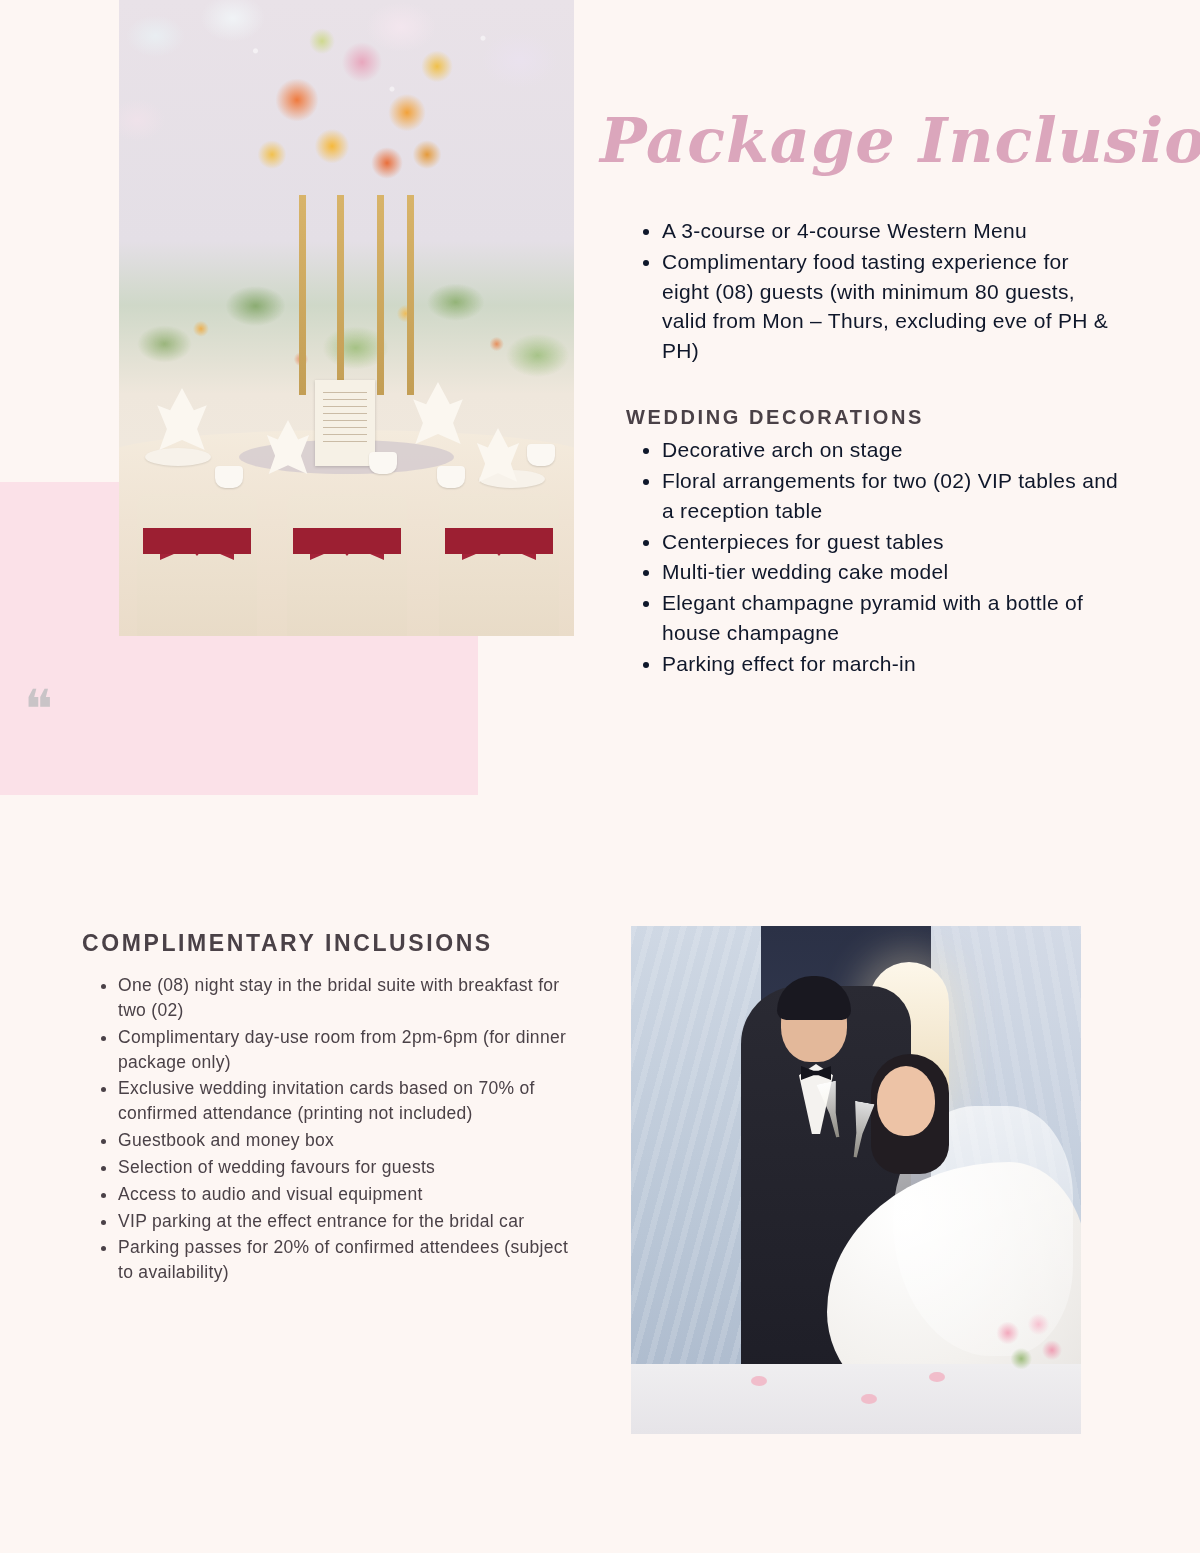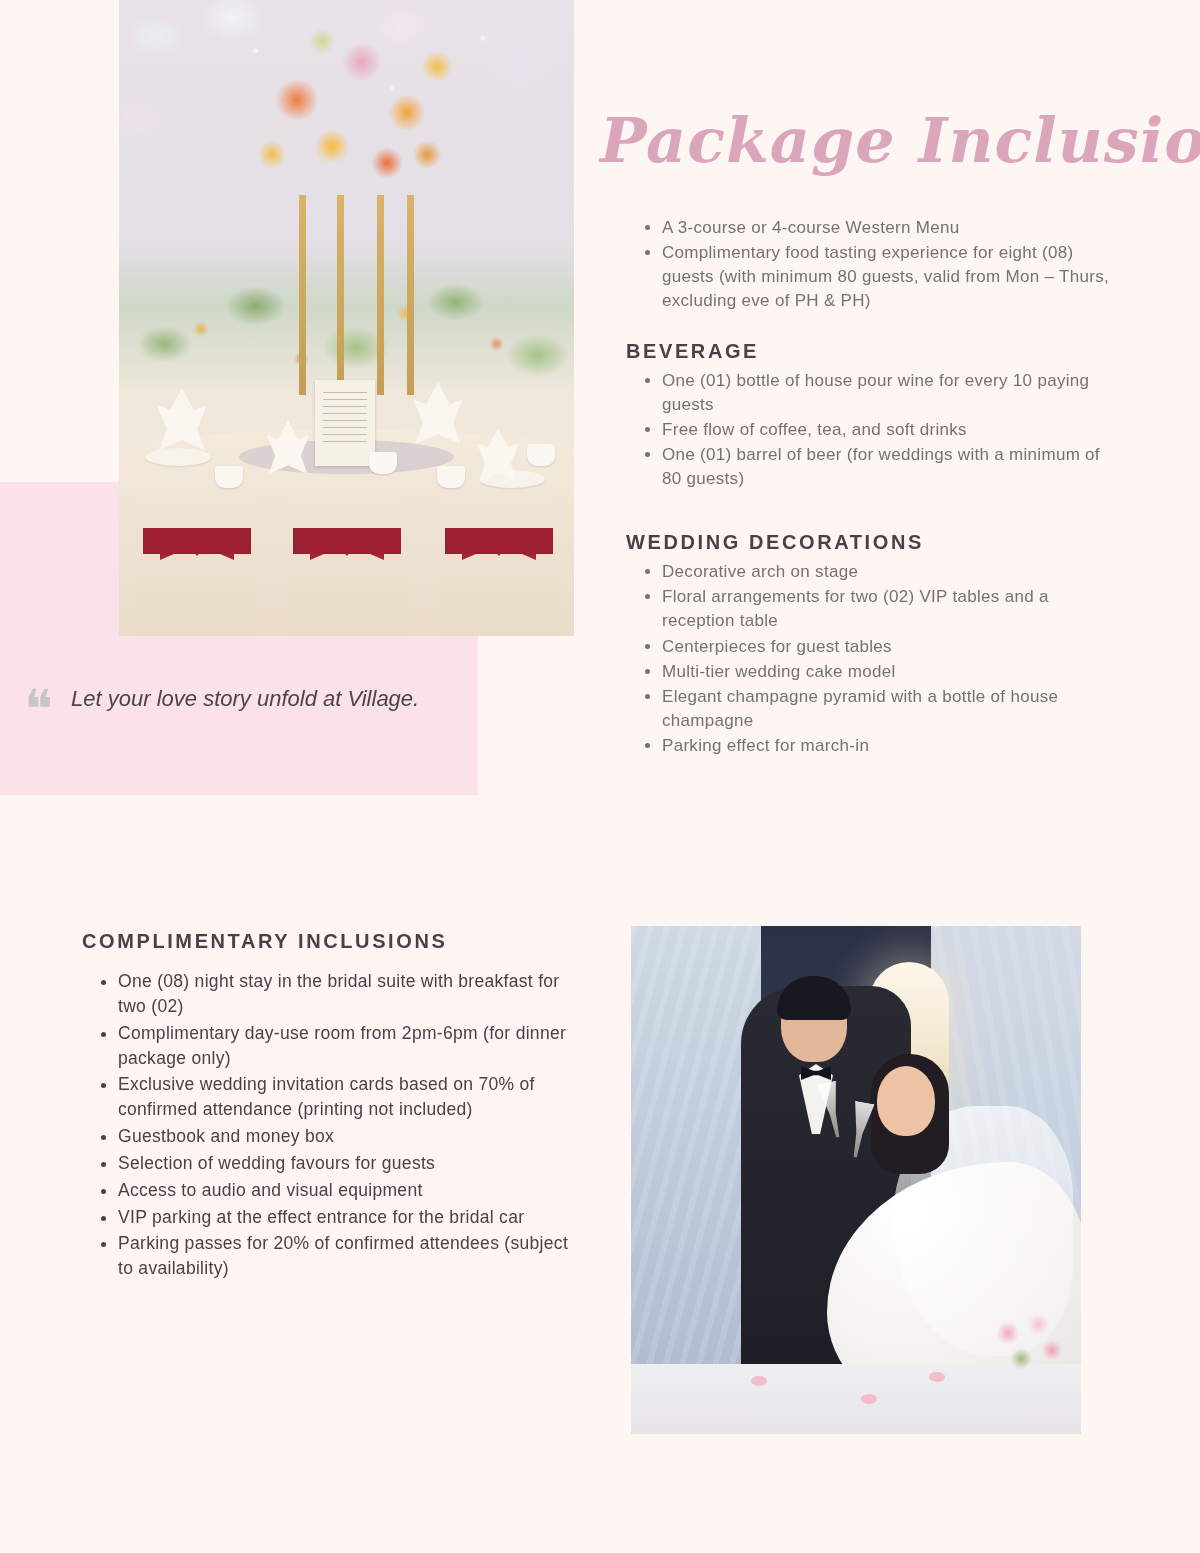--- a/index.html
+++ b/index.html
@@ -417,38 +417,38 @@
     font-weight: 700;
     color: #4a4147;
     text-transform: uppercase;
   }
   .section ul {
     margin: 0;
     padding-left: 36px;
     list-style: disc;
   }
   .section li {
-    font-size: 17px;
+    font-size: 21px;
     line-height: 1.42;
     letter-spacing: .3px;
-    color: #737373;
+    color: #0f172a;
     margin-bottom: 1px;
   }
   .section.decorations { margin-top: 40px; }
 
   
   .complimentary {
     position: absolute;
     left: 60px;
     top: 930px;
     width: 520px;
   }
   .complimentary h3 {
     margin: 0 0 16px 22px;
-    font-size: 20px;
+    font-size: 23px;
     letter-spacing: 2.6px;
     font-weight: 700;
     color: #4a4147;
     text-transform: uppercase;
   }
   .complimentary ul {
     margin: 0;
     padding-left: 58px;
     list-style: disc;
   }
@@ -495,41 +495,32 @@
   <div class="chair ch2">
       <div class="bow"></div>
     </div>
   <div class="chair ch3">
       <div class="bow"></div>
     </div>
 </div>
 
 <div class="quote">
   <div class="quote-mark">❝</div>
-  <div class="quote-text">Let your love story unfold at Village.</div>
 </div>
 
 <div class="right-col">
   <h1 class="script-title">Package Inclusions</h1>
 
   <div class="section dining">
     <ul>
       <li>A 3-course or 4-course Western Menu</li>
       <li>Complimentary food tasting experience for eight (08) guests (with minimum 80 guests, valid from Mon – Thurs, excluding eve of PH &amp; PH)</li>
     </ul>
   </div>
 
-  <div class="section beverage">
-    <h3>BEVERAGE</h3>
-    <ul>
-      <li>One (01) bottle of house pour wine for every 10 paying guests</li>
-      <li>Free flow of coffee, tea, and soft drinks</li>
-      <li>One (01) barrel of beer (for weddings with a minimum of 80 guests)</li>
-    </ul>
-  </div>
 
   <div class="section decorations">
     <h3>WEDDING DECORATIONS</h3>
     <ul>
       <li>Decorative arch on stage</li>
       <li>Floral arrangements for two (02) VIP tables and a reception table</li>
       <li>Centerpieces for guest tables</li>
       <li>Multi-tier wedding cake model</li>
       <li>Elegant champagne pyramid with a bottle of house champagne</li>
       <li>Parking effect for march-in</li>

